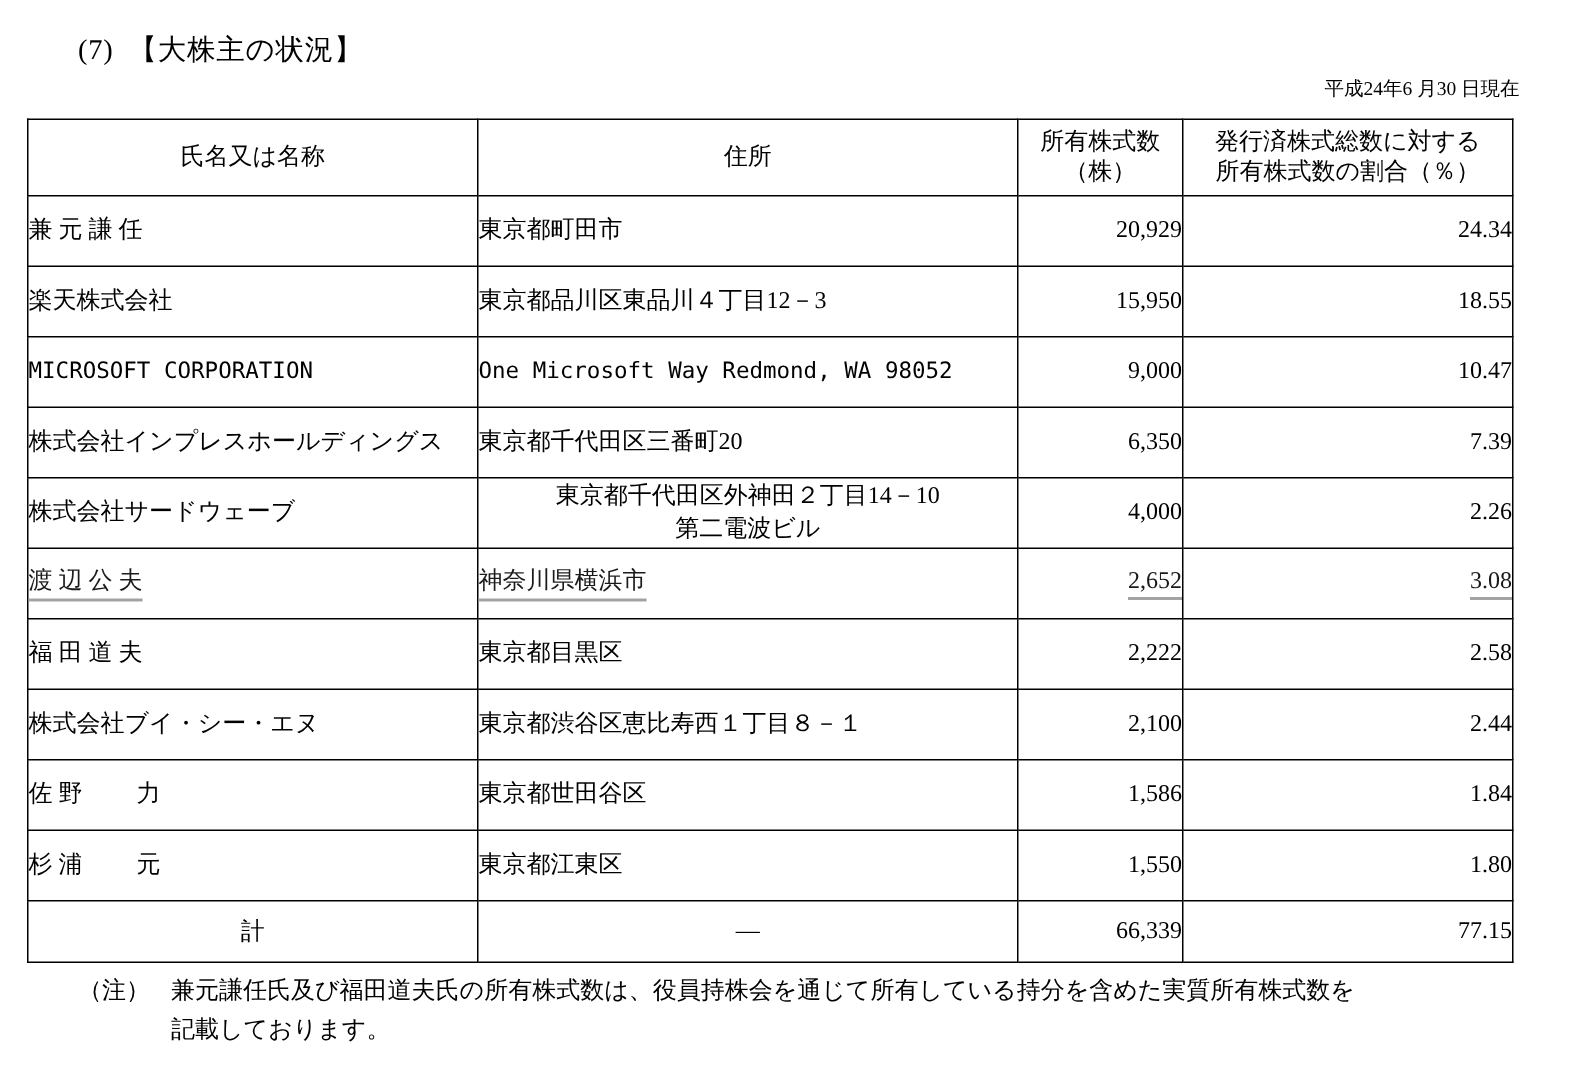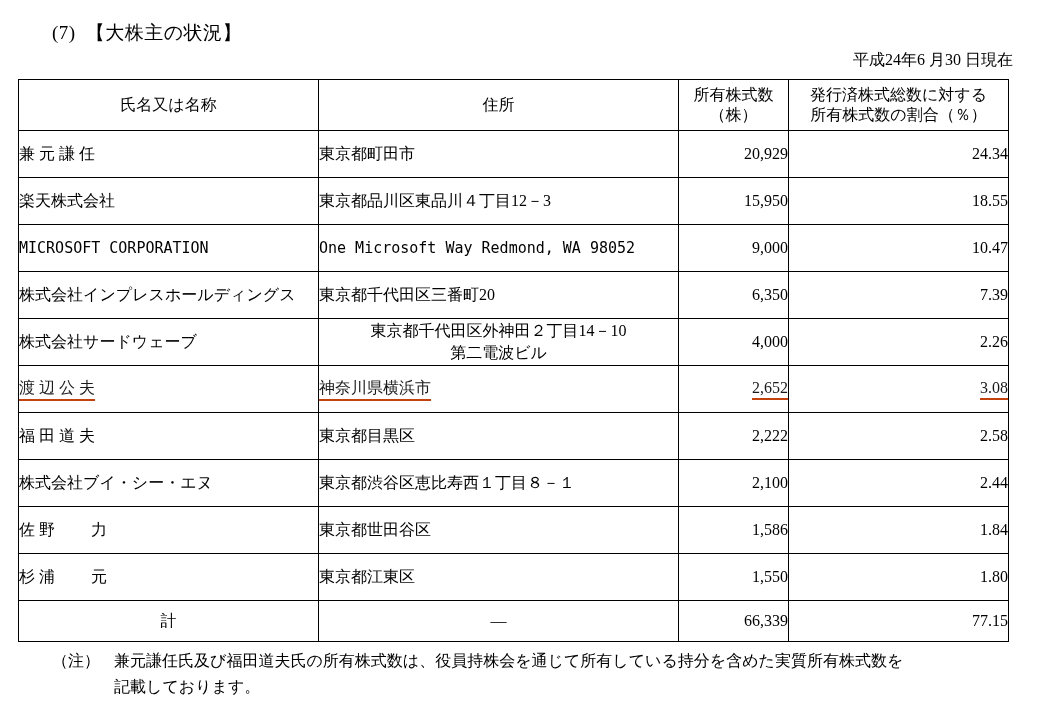--- a/index.html
+++ b/index.html
@@ -29,21 +29,21 @@
     letter-spacing: 0.5px;
     white-space: nowrap;
   }
   .section-title .num {
     margin-right: 10px;
   }
   .asof {
     position: absolute;
     right: 44px;
     top: 50px;
-    font-size: 16px;
+    font-size: 13px;
     white-space: nowrap;
   }
   table.holders {
     position: absolute;
     left: 18px;
     top: 79px;
     width: 990px;
     border-collapse: collapse;
     table-layout: fixed;
     font-size: 16px;
@@ -88,21 +88,21 @@
     text-align: right;
     padding: 6px 14px 6px 6px;
     height: 46px;
   }
   .mono {
     font-family: "DejaVu Sans Mono", "Liberation Mono", monospace;
     font-size: 15px;
     letter-spacing: 0px;
   }
   .hl {
-    border-bottom: 2px solid #c2410c;
+    border-bottom: 2px solid #a3a3a3;
     color: #1a1a1a;
     display: inline-block;
     padding-bottom: 1px;
   }
   tr.total td {
     height: 40px;
   }
   td.total-label {
     text-align: center;
     padding: 4px;

